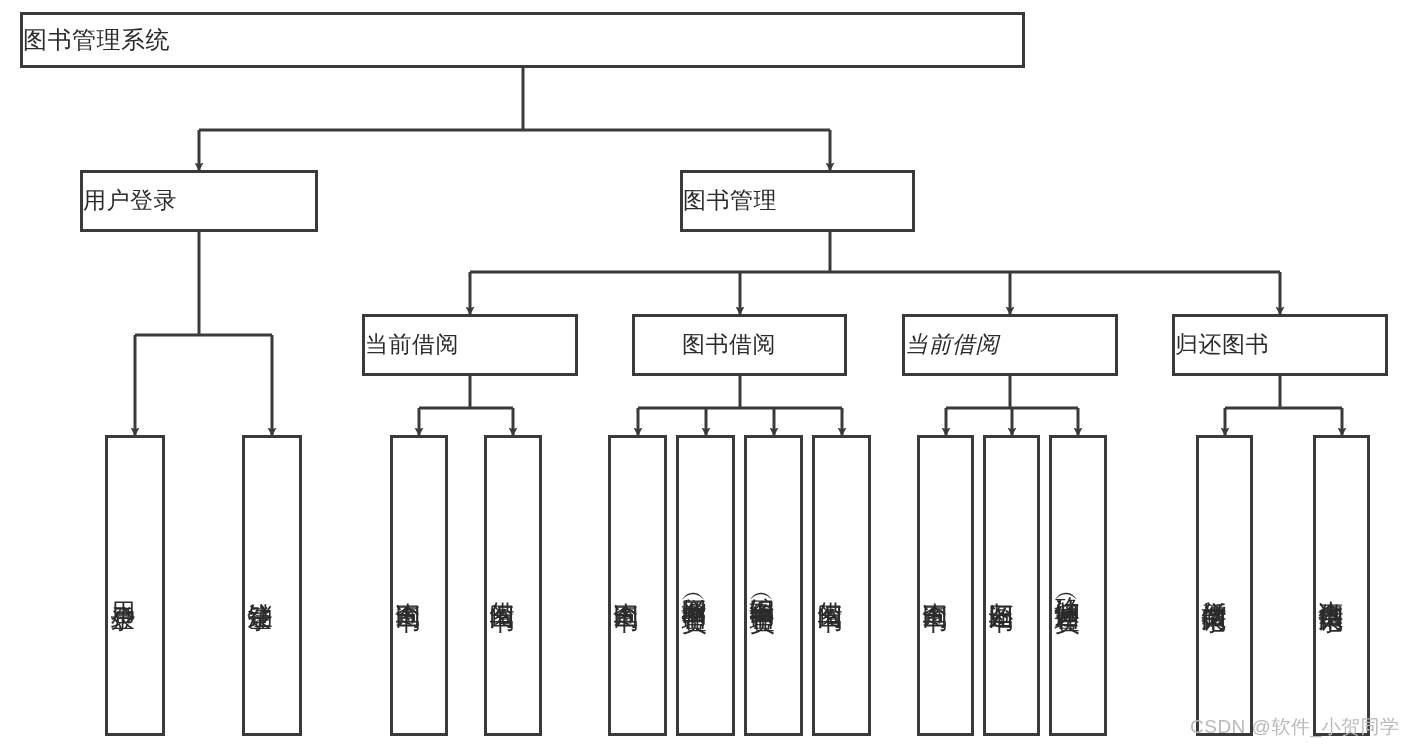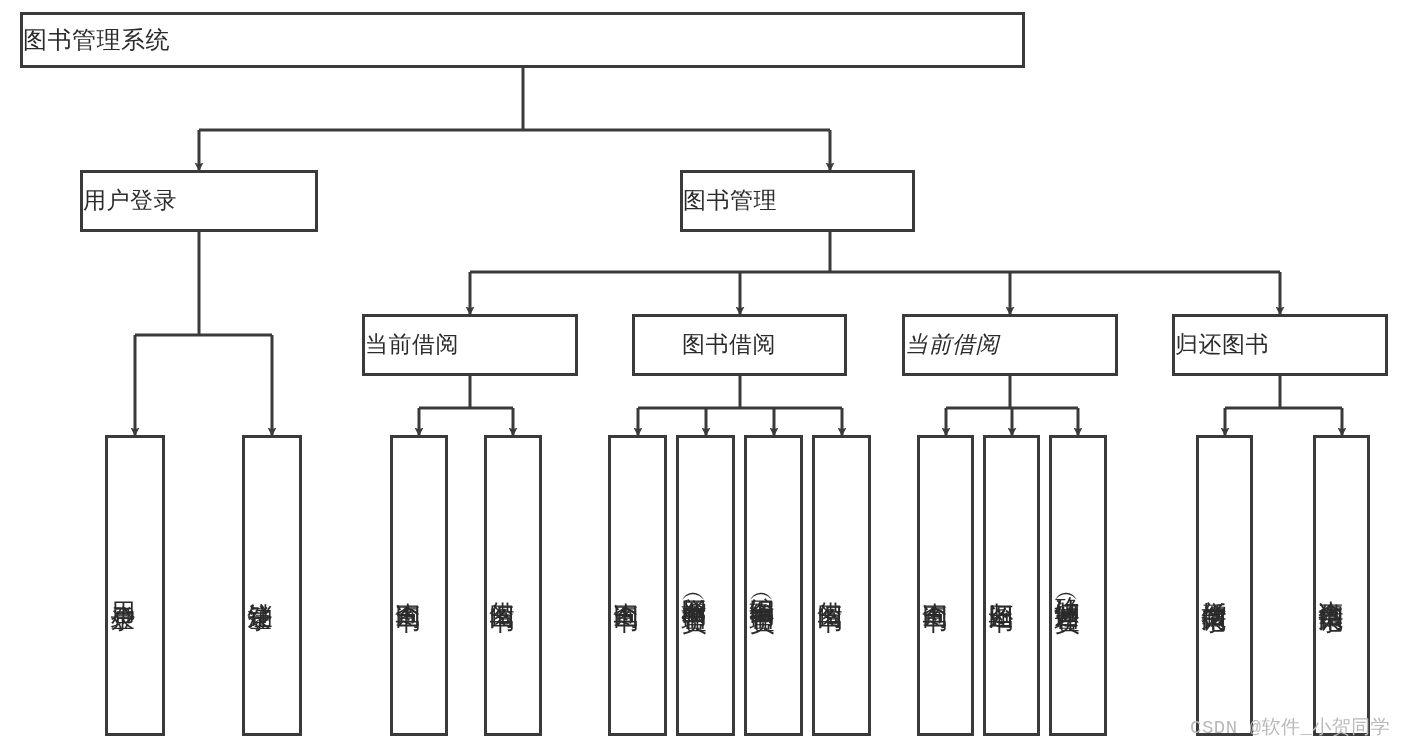--- a/index.html
+++ b/index.html
@@ -56,21 +56,20 @@
   .node.root .label {
     font-size: 24px;
   }
   .watermark {
     position: absolute;
     color: #b9b9b9;
     font-size: 19px;
     white-space: nowrap;
     letter-spacing: 0.5px;
     pointer-events: none;
-    font-family: Liberation Mono, monospace;
   }
 </style>
 </head>
 <body>
 
 <div id="diagram-root">
   <svg class="connectors" viewBox="0 0 1405 747" preserveAspectRatio="none">
     <defs>
       <marker id="arrowhead" markerWidth="9" markerHeight="9" refX="7.4" refY="4.5" orient="auto" markerUnits="userSpaceOnUse">
         <path d="M0,0 L8.5,4.5 L0,9 L1.6,4.5 Z" fill="#3a3a3a"></path>

